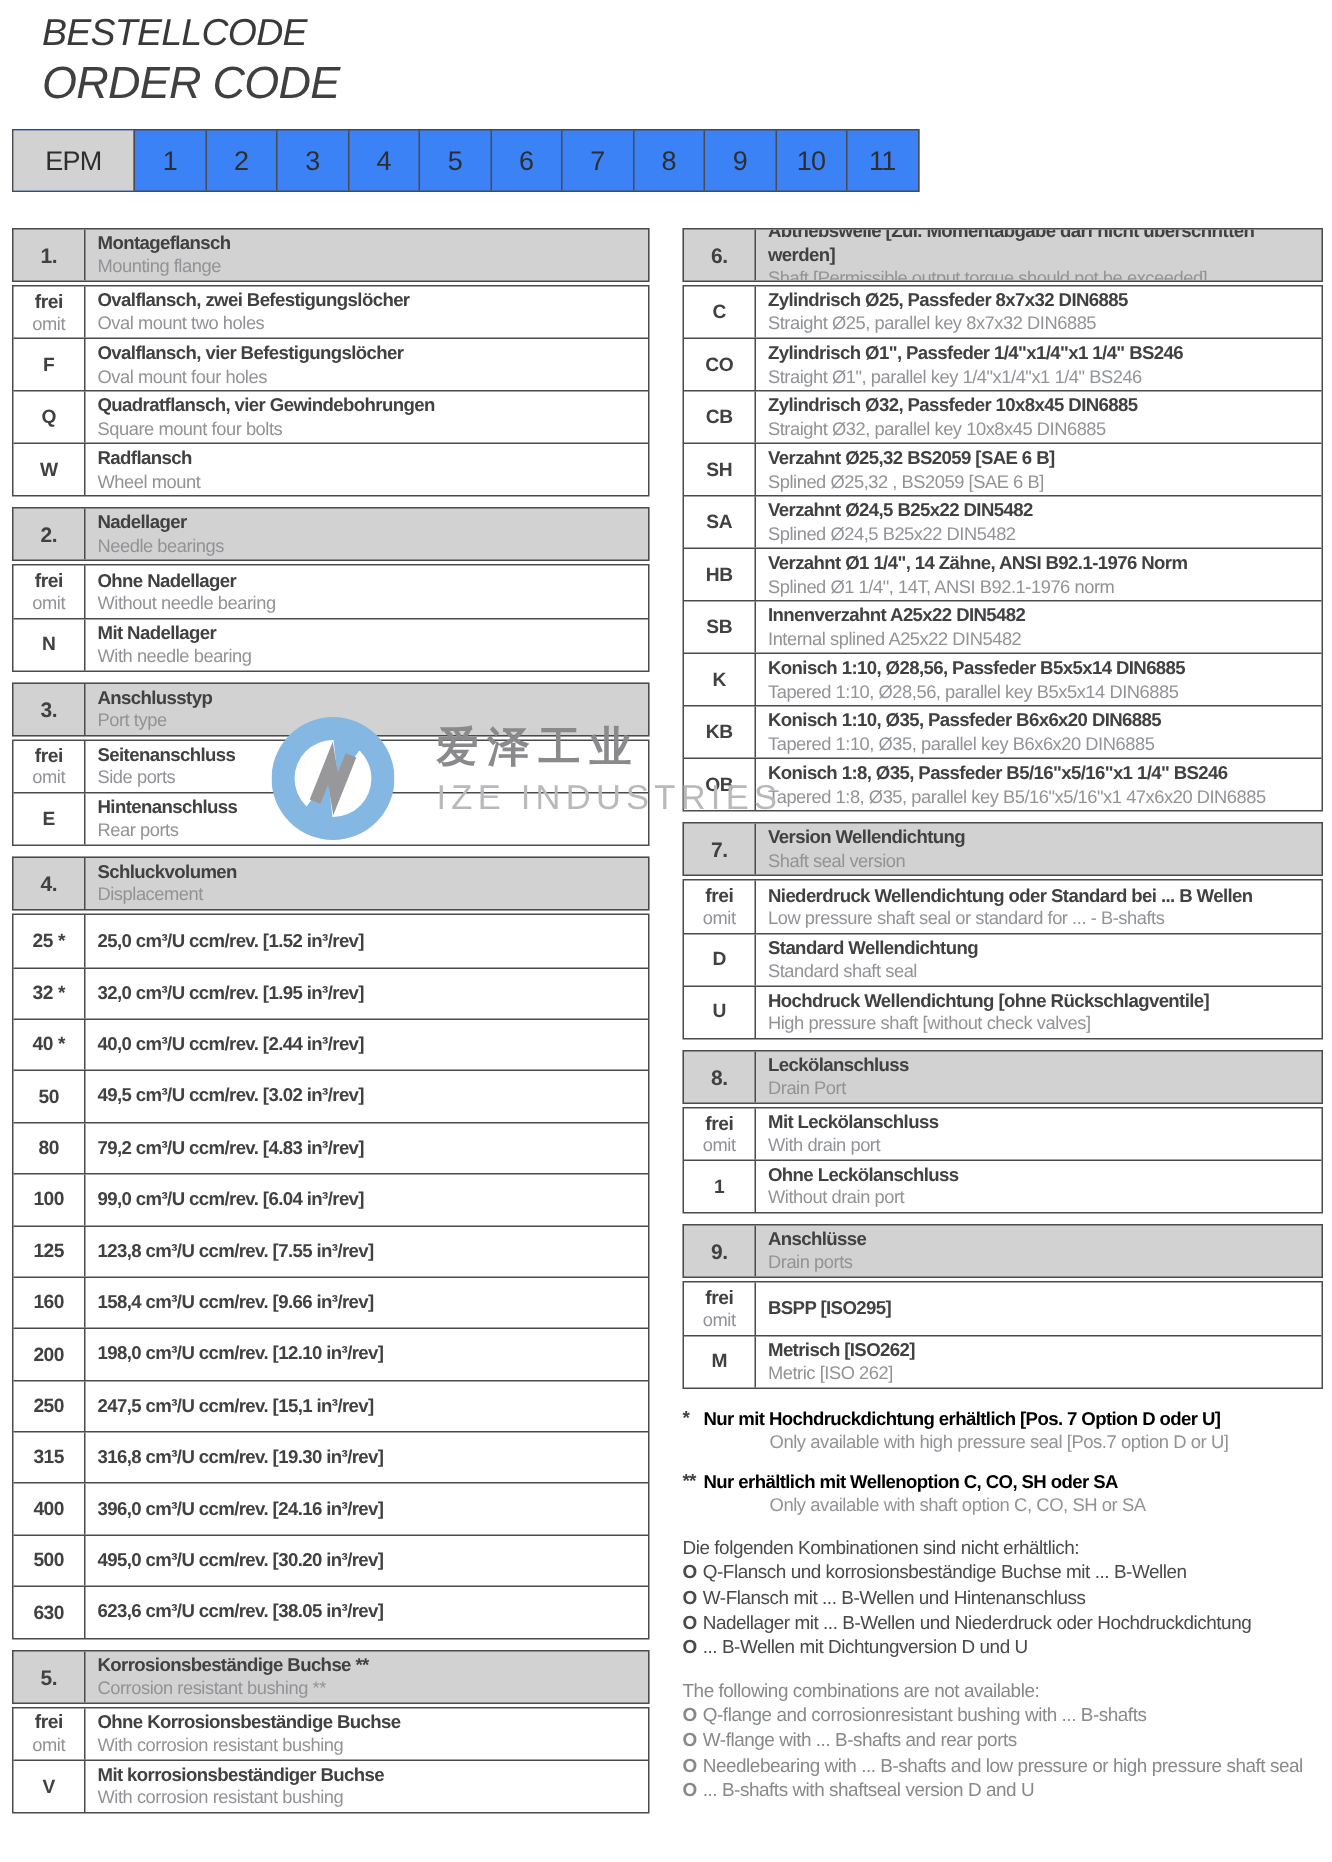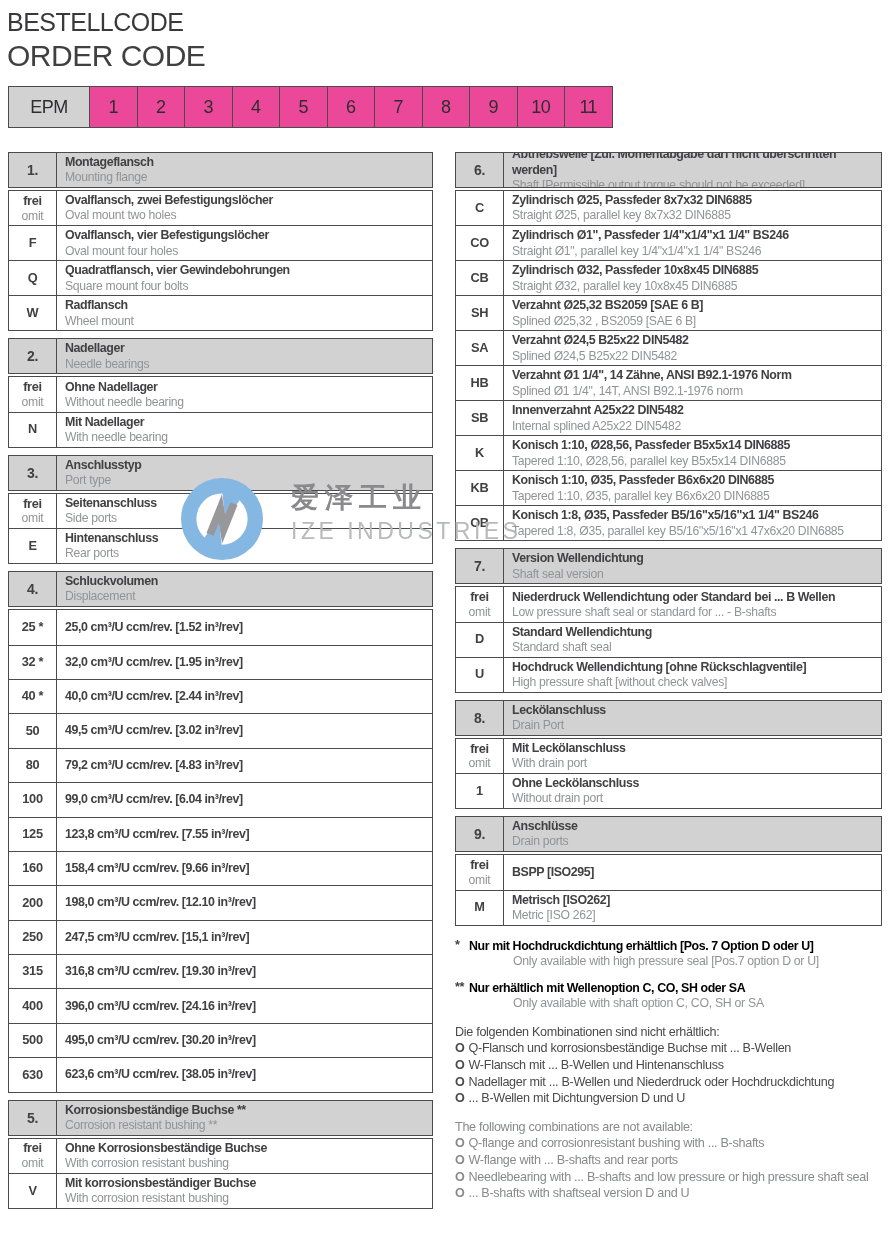--- a/index.html
+++ b/index.html
@@ -2,27 +2,27 @@
 <html><head>
 <meta charset="utf-8">
 <style>
   html,body{margin:0;padding:0;}
   body{
     width:888px;height:1241px;position:relative;background:#ffffff;
     font-family:"Liberation Sans",sans-serif;overflow:hidden;
     -webkit-font-smoothing:antialiased;
   }
   
-  .titles{position:absolute;left:7px;top:8px;}
+  .titles{position:absolute;left:28px;top:8px;font-style:italic;}
   .title-de{font-size:25px;color:#39393b;font-weight:400;letter-spacing:-0.5px;line-height:1.18;}
   .title-en{font-size:30px;color:#404040;font-weight:400;letter-spacing:-0.5px;line-height:1.18;margin-top:0;}
   
   .strip{
     position:absolute;left:8px;top:86px;height:40px;display:flex;
-    border:1.5px solid #4b4b4d;box-sizing:content-box;background:#ec4899;
+    border:1.5px solid #4b4b4d;box-sizing:content-box;background:#3b82f6;
   }
   .strip .cell{
     width:47.5px;display:flex;align-items:center;justify-content:center;
     font-size:18px;color:#2e2e30;letter-spacing:-0.5px;box-sizing:border-box;
   }
   .strip .cell + .cell{border-left:1.5px solid #4b4b4d;}
   .strip .cell.prefix{width:80px;background:#d2d2d2;}
   
   .col{position:absolute;top:152px;}
   .col-left{left:8px;width:425px;}

